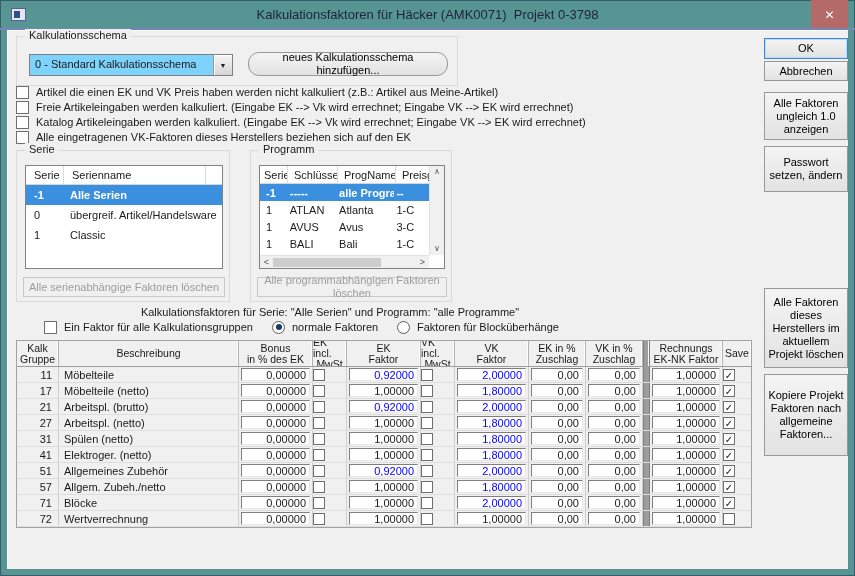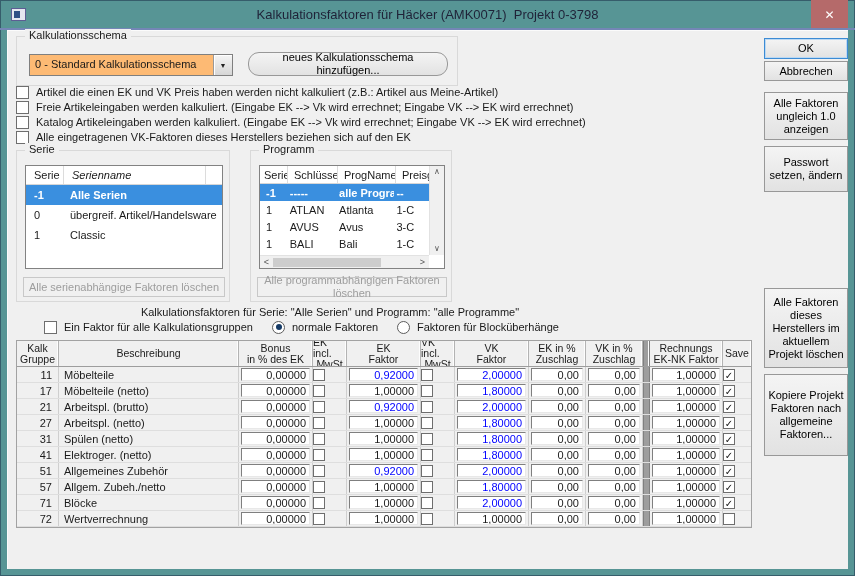--- a/index.html
+++ b/index.html
@@ -17,21 +17,21 @@
   .accent{position:absolute;top:28px;left:0;right:0;height:2px;background:var(--accent);}
   .client{position:absolute;left:7px;right:7px;top:30px;bottom:7px;background:var(--clientbg);box-shadow:inset 1px 1px 0 #fbfbfb;}
 
   .group{position:absolute;border:1px solid #d9d9d9;}
   .group-label{position:absolute;top:-8px;left:8px;background:var(--clientbg);padding:0 4px;color:#1a1a1a;}
 
   .btn{display:flex;align-items:center;justify-content:center;text-align:center;background:linear-gradient(#f4f4f4,#e2e2e2);border:1px solid #989898;color:#000;font-family:inherit;font-size:11px;line-height:13px;padding:2px 3px;cursor:pointer;}
   .btn.default{border-color:#3c8bd4;box-shadow:inset 0 0 0 1px #bcd9f3;}
   .btn.disabled{color:#9d9d9d;border-color:#c8c8c8;background:#f0f0f0;cursor:default;}
 
-  .combo{position:absolute;background:#fdba74;border:1px solid #7f7f7f;display:flex;align-items:stretch;}
+  .combo{position:absolute;background:#7dd3fc;border:1px solid #7f7f7f;display:flex;align-items:stretch;}
   .combo-text{flex:1;padding:3px 5px 0 5px;white-space:nowrap;overflow:hidden;}
   .combo-btn{width:19px;background:linear-gradient(#f5f5f5,#d6d6d6);border-left:1px solid #9a9a9a;box-shadow:inset 1px 1px 0 #fff;display:flex;align-items:center;justify-content:center;font-size:7px;color:#222;}
 
   .optrow{position:absolute;display:flex;align-items:center;gap:7px;height:14px;}
   .cb{flex:none;width:13px;height:13px;background:#fff;border:1px solid #6e6e6e;font-size:11px;line-height:11px;text-align:center;color:#111;}
   .cb.small{width:12px;height:12px;font-size:10px;}
   .radio{width:13px;height:13px;border:1px solid #5c5c5c;border-radius:50%;background:#fff;display:inline-flex;align-items:center;justify-content:center;}
   .radio.checked i{width:6px;height:6px;border-radius:50%;background:#153a66;}
   .radiorow{position:absolute;display:flex;align-items:center;gap:7px;height:14px;}
 
@@ -119,21 +119,21 @@
     <div class="optrow" style="left:9px;top:100px;">
       <span class="cb"></span>
       <span>Alle eingetragenen VK-Faktoren dieses Herstellers beziehen sich auf den  EK</span>
     </div>
 
     <div class="group" style="left:9px;top:120px;width:214px;height:152px;">
       <span class="group-label">Serie</span>
       <div class="listbox" style="left:8px;top:14px;width:198px;height:104px;">
         <div class="list-header">
           <span class="lh" style="width:38px;">Serie</span>
-          <span class="lh" style="width:142px;font-style:italic;">Serienname</span>
+          <span class="lh" style="width:142px;">Serienname</span>
           <span class="lh" style="flex:1;border-right:none;"></span>
         </div>
         <div>
             <div class="lrow sel">
               <span class="sc1">-1</span>
               <span class="sc2">Alle Serien</span>
             </div>
             <div class="lrow">
               <span class="sc1">0</span>
               <span class="sc2">übergreif. Artikel/Handelsware</span>

